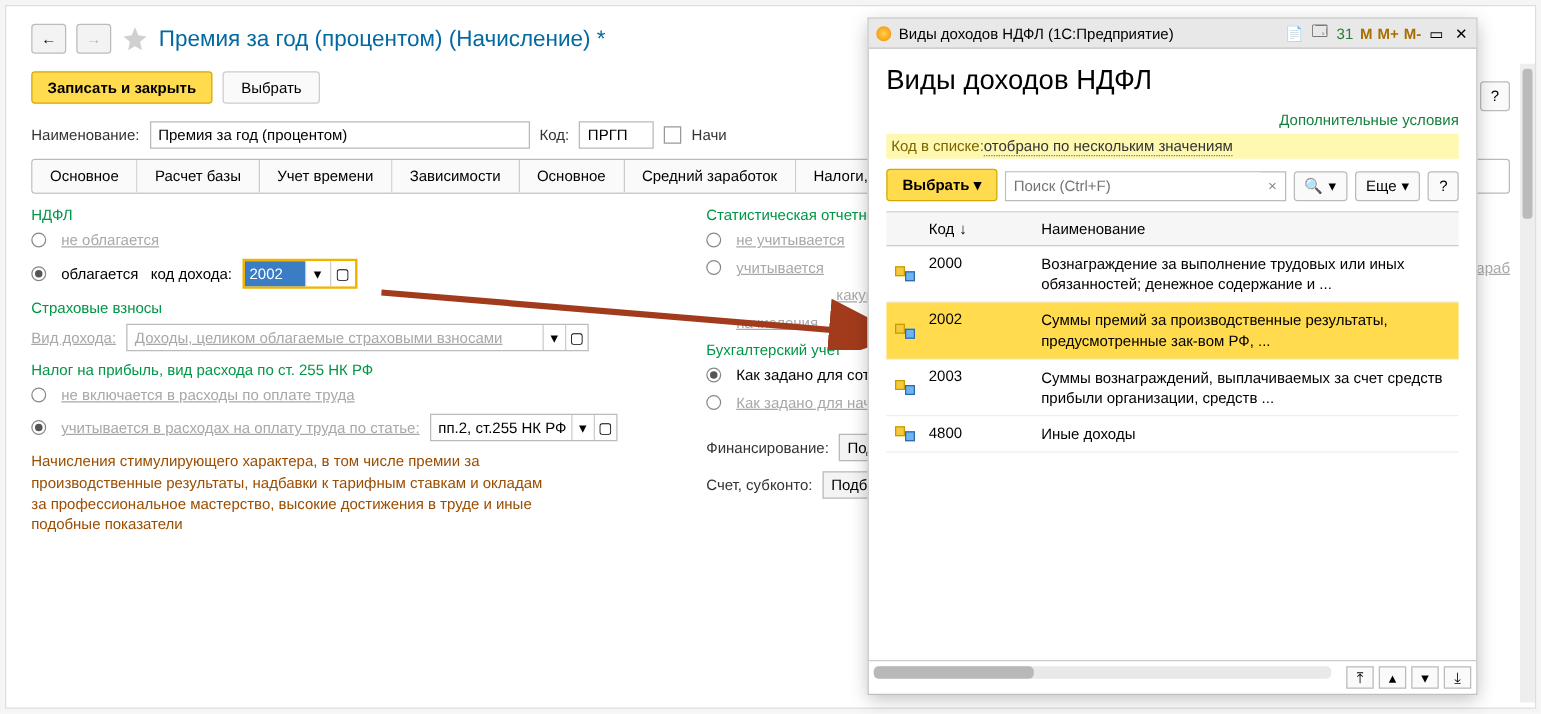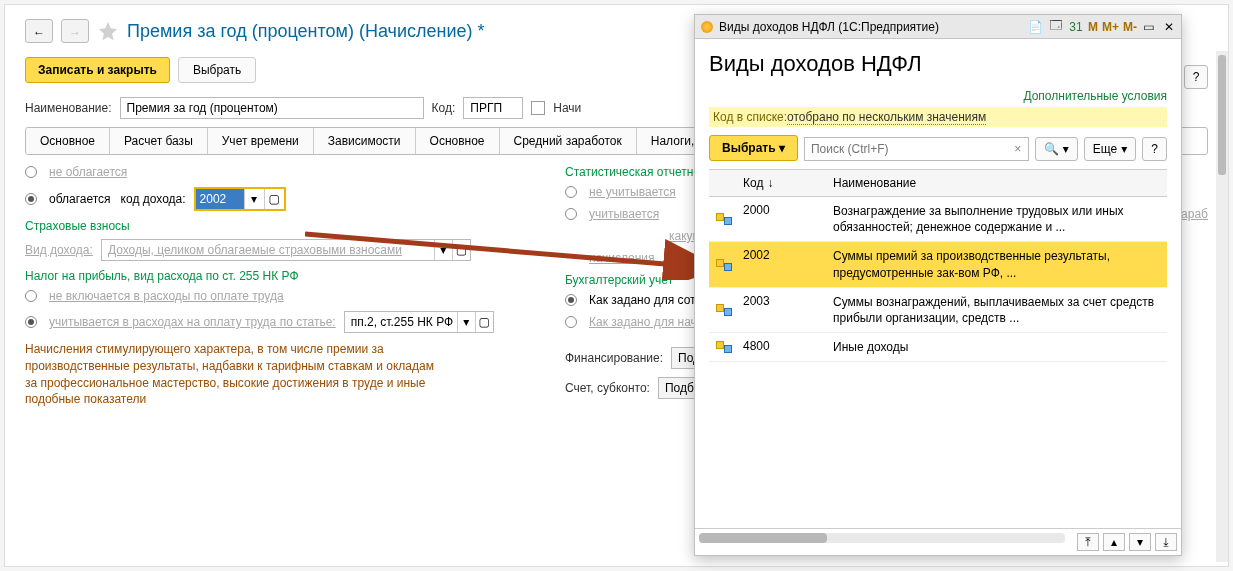--- a/index.html
+++ b/index.html
@@ -107,20 +107,21 @@
     <div class="tab">Расчет базы</div>
     <div class="tab">Учет времени</div>
     <div class="tab">Зависимости</div>
     <div class="tab">Основное</div>
     <div class="tab">Средний заработок</div>
     <div class="tab">Налоги, вз</div>
   </div>
 
   <div style="display:flex;gap:40px;">
    <div style="width:500px">
+    <div class="section-hdr">НДФЛ</div>
     <div class="row">
             <span class="radio"></span>
             <span class="grey">не облагается</span>
           </div>
     <div class="row">
       <span class="radio sel"></span>
       <span>облагается</span>
       <span style="margin-left:2px">код дохода:</span>
       <span class="field-code">
         <input value="2002" style="">

